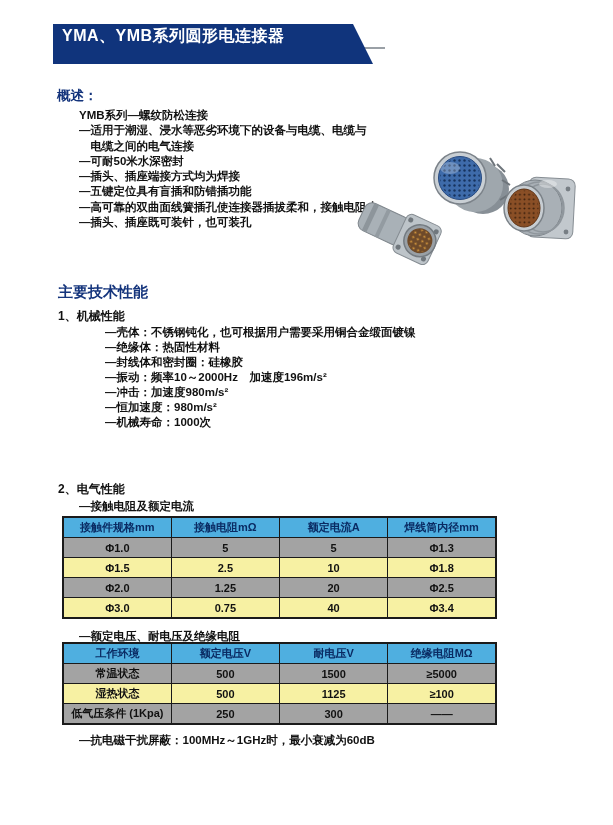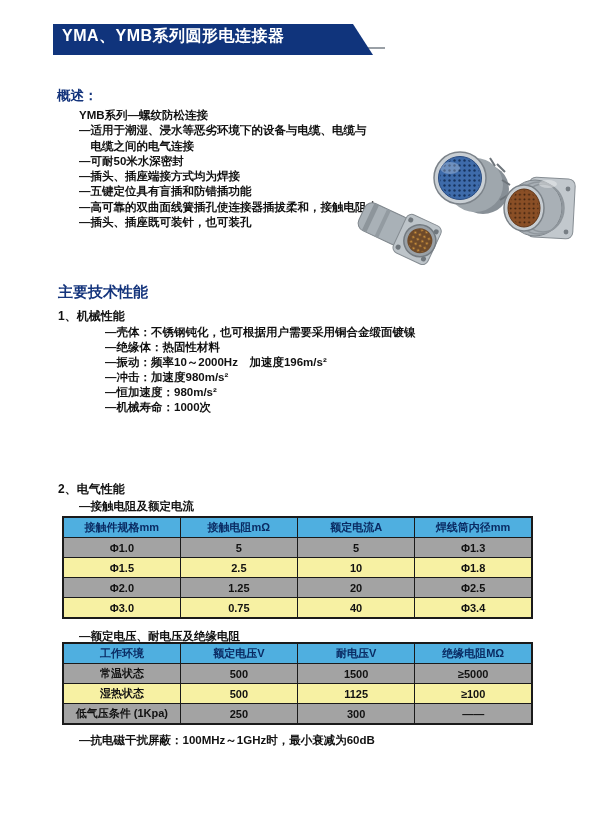--- a/index.html
+++ b/index.html
@@ -1,19 +1,19 @@
 <!DOCTYPE html>
 <html><head>
 <meta charset="utf-8">
 <style>
   html,body{margin:0;padding:0;background:#ffffff;}
   body{font-family:"Liberation Sans","DejaVu Sans",sans-serif;}
   .page{position:relative;width:613px;height:825px;background:#ffffff;overflow:hidden;}
 
-  .banner{position:absolute;left:53px;top:24px;width:320px;height:31px;background:#10347C;
+  .banner{position:absolute;left:53px;top:24px;width:320px;height:40px;background:#10347C;
     clip-path:polygon(0 0, calc(100% - 20px) 0, 100% 100%, 0 100%);z-index:2;}
   .banner span{display:block;padding-left:9px;line-height:24px;color:#ffffff;
     font-size:16px;font-weight:bold;letter-spacing:0.5px;white-space:nowrap;}
   .banner-shadow{position:absolute;left:58px;top:47px;width:327px;height:2px;background:#9aa0a6;z-index:1;}
 
   .h-blue{position:absolute;color:#14347C;font-weight:bold;white-space:nowrap;}
   .overview-h{left:57px;top:87px;font-size:13.5px;}
   .tech-h{left:58px;top:283px;font-size:15px;}
 
   .sub-h{position:absolute;color:#111111;font-weight:bold;font-size:12px;white-space:nowrap;}
@@ -24,21 +24,21 @@
   .overview-list{left:79px;top:108px;line-height:15.3px;}
   .mech-list{left:79px;top:325px;line-height:15px;margin-left:26px;}
 
   .caption{position:absolute;color:#111111;font-weight:bold;font-size:11.5px;white-space:nowrap;}
   .t1-cap{left:79px;top:499px;}
   .t2-cap{left:79px;top:629px;}
   .emi{left:79px;top:733px;}
 
   .photos{position:absolute;left:352px;top:128px;}
 
-  .tbl{position:absolute;width:471px;}
+  .tbl{position:absolute;width:435px;}
   .t1{left:62px;top:516px;}
   .t2{left:62px;top:642px;}
   .tbl table{width:100%;border-collapse:collapse;table-layout:fixed;border:2px solid #1a1a1a;}
   .tbl th,.tbl td{border:1.6px solid #1a1a1a;height:19px;padding:0;text-align:center;
     font-size:11px;font-weight:bold;overflow:hidden;white-space:nowrap;}
   .tbl th{background:#4FAFE0;color:#0A2B63;}
   .tbl td{background:#a3a3a3;color:#111111;}
   .tbl tbody tr:nth-child(even) td{background:#F7F1A3;}
 </style>
 </head>
@@ -103,21 +103,21 @@
       <ellipse cx="172" cy="80" rx="20" ry="23" fill="#c7cdd2" stroke="#7b8288" stroke-width="1.5"></ellipse>
       <ellipse cx="172" cy="80" rx="16" ry="19" fill="#8a4f26" stroke="#5e3315"></ellipse>
       <ellipse cx="172" cy="80" rx="14.5" ry="17.5" fill="url(#browndots)"></ellipse>
       <ellipse cx="196" cy="56" rx="9" ry="4" fill="#ffffff" opacity="0.35"></ellipse>
     </g>
   </svg>
 
   <div class="h-blue tech-h">主要技术性能</div>
 
   <div class="sub-h mech-h">1、机械性能</div>
-  <div class="list mech-list"><div>—壳体：不锈钢钝化，也可根据用户需要采用铜合金缎面镀镍</div><div>—绝缘体：热固性材料</div><div>—振动：频率10～2000Hz　加速度196m/s²</div><div>—冲击：加速度980m/s²</div><div>—恒加速度：980m/s²</div><div>—机械寿命：1000次</div></div>
+  <div class="list mech-list"><div>—壳体：不锈钢钝化，也可根据用户需要采用铜合金缎面镀镍</div><div>—绝缘体：热固性材料</div><div>—封线体和密封圈：硅橡胶</div><div>—振动：频率10～2000Hz　加速度196m/s²</div><div>—冲击：加速度980m/s²</div><div>—恒加速度：980m/s²</div><div>—机械寿命：1000次</div></div>
 
   <div class="sub-h elec-h">2、电气性能</div>
 
   <div class="caption t1-cap">—接触电阻及额定电流</div>
   <div class="tbl t1">
       <table>
         <thead>
           <tr>
             <th>接触件规格mm</th>
             <th>接触电阻mΩ</th>

